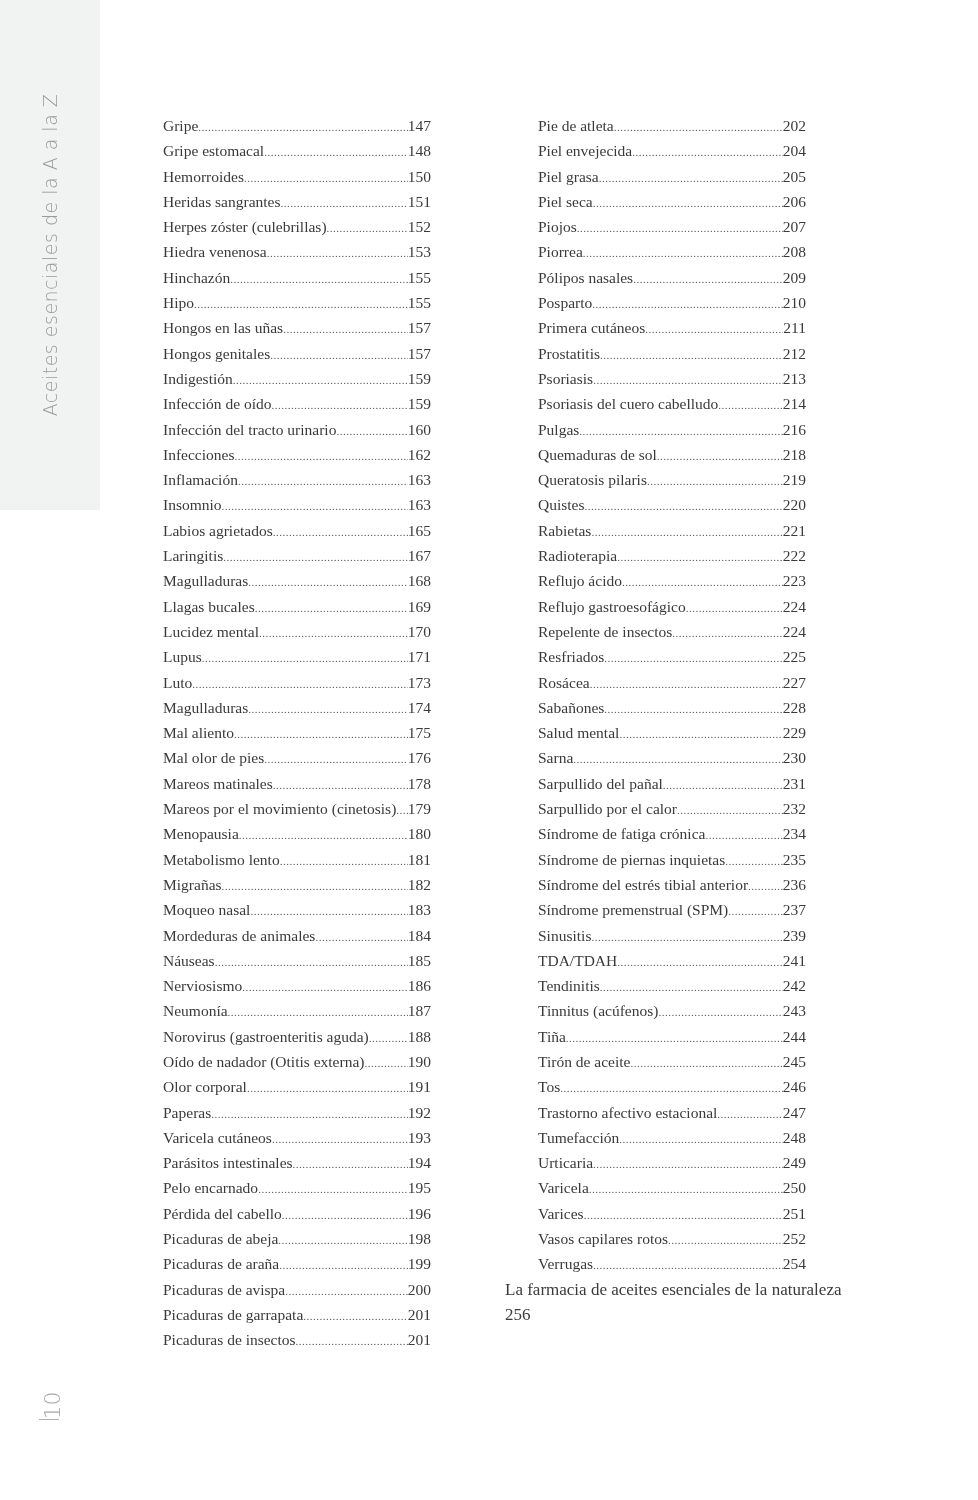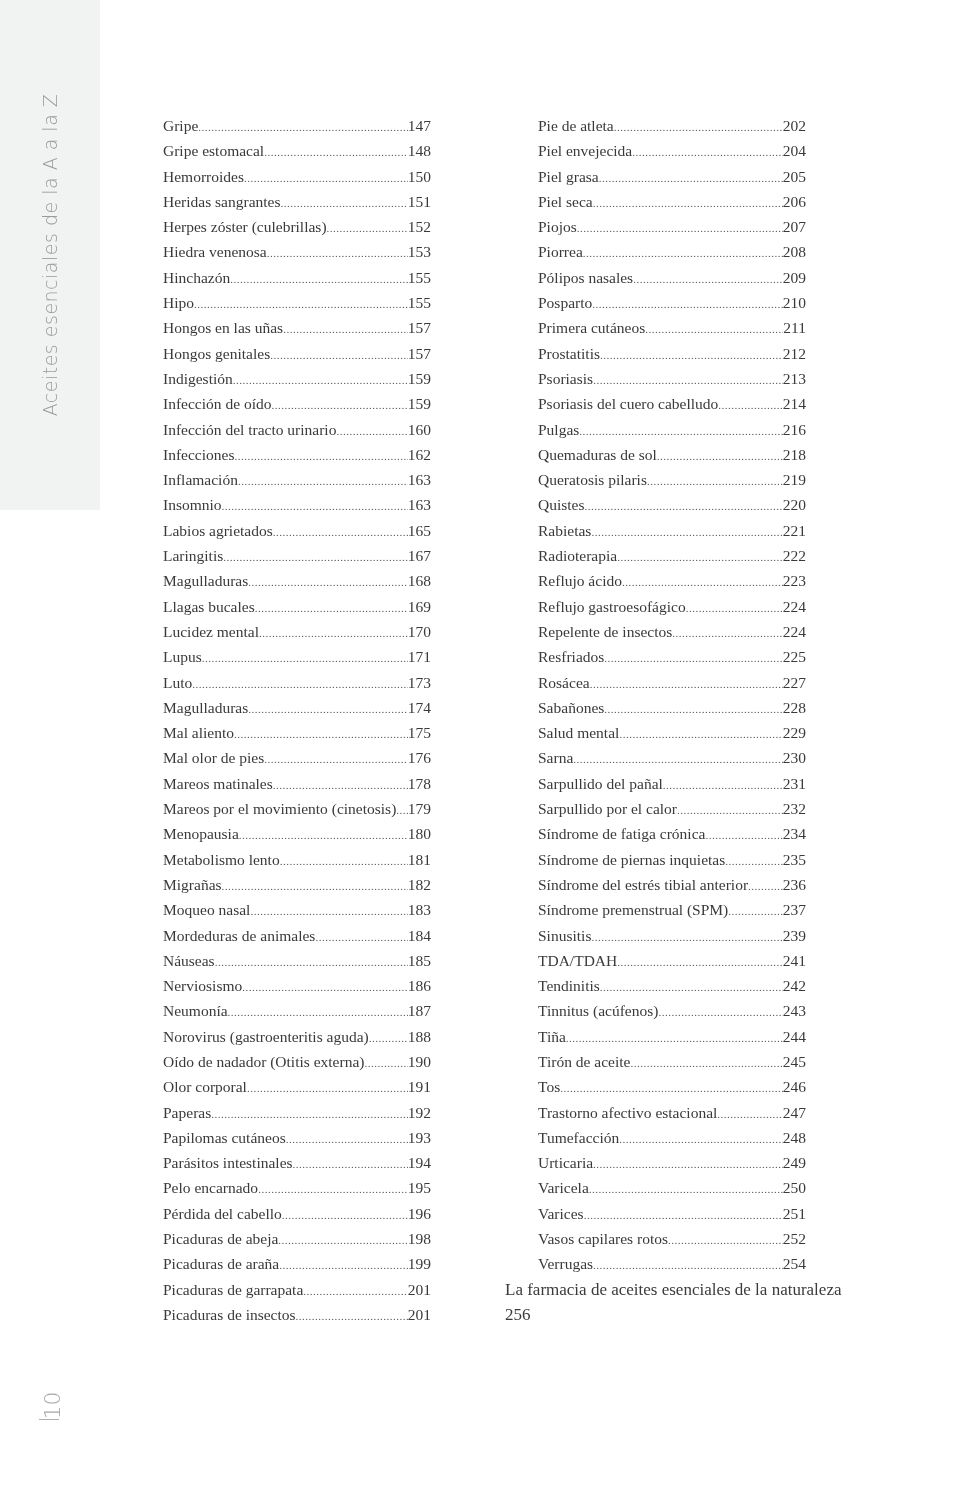--- a/index.html
+++ b/index.html
@@ -258,21 +258,21 @@
       <span class="title">Olor corporal</span>
       <span class="leader"></span>
       <span class="page">191</span>
     </div>
     <div class="entry">
       <span class="title">Paperas</span>
       <span class="leader"></span>
       <span class="page">192</span>
     </div>
     <div class="entry">
-      <span class="title">Papilomas cutáneos</span>
+      <span class="title">Varicela cutáneos</span>
       <span class="leader"></span>
       <span class="page">193</span>
     </div>
     <div class="entry">
       <span class="title">Parásitos intestinales</span>
       <span class="leader"></span>
       <span class="page">194</span>
     </div>
     <div class="entry">
       <span class="title">Pelo encarnado</span>
@@ -286,20 +286,25 @@
     </div>
     <div class="entry">
       <span class="title">Picaduras de abeja</span>
       <span class="leader"></span>
       <span class="page">198</span>
     </div>
     <div class="entry">
       <span class="title">Picaduras de araña</span>
       <span class="leader"></span>
       <span class="page">199</span>
+    </div>
+    <div class="entry">
+      <span class="title">Picaduras de avispa</span>
+      <span class="leader"></span>
+      <span class="page">200</span>
     </div>
     <div class="entry">
       <span class="title">Picaduras de garrapata</span>
       <span class="leader"></span>
       <span class="page">201</span>
     </div>
     <div class="entry">
       <span class="title">Picaduras de insectos</span>
       <span class="leader"></span>
       <span class="page">201</span>

